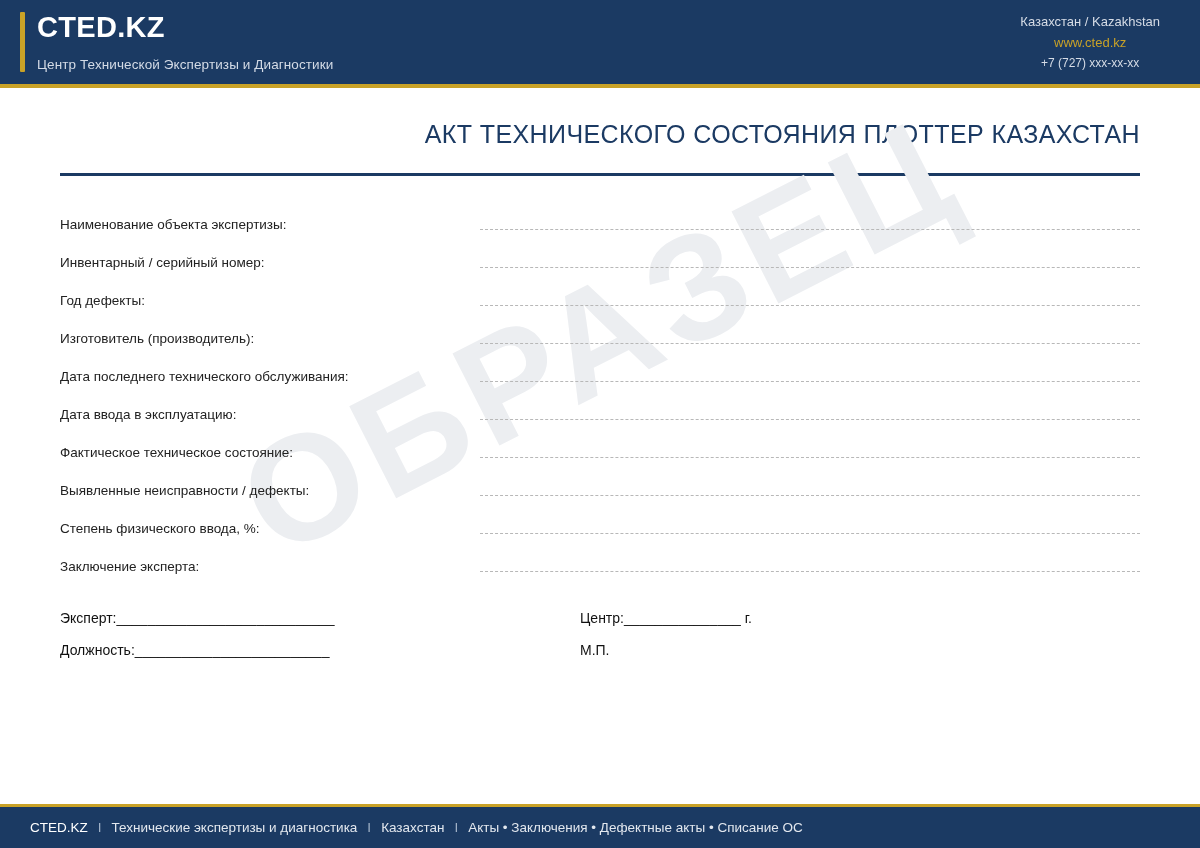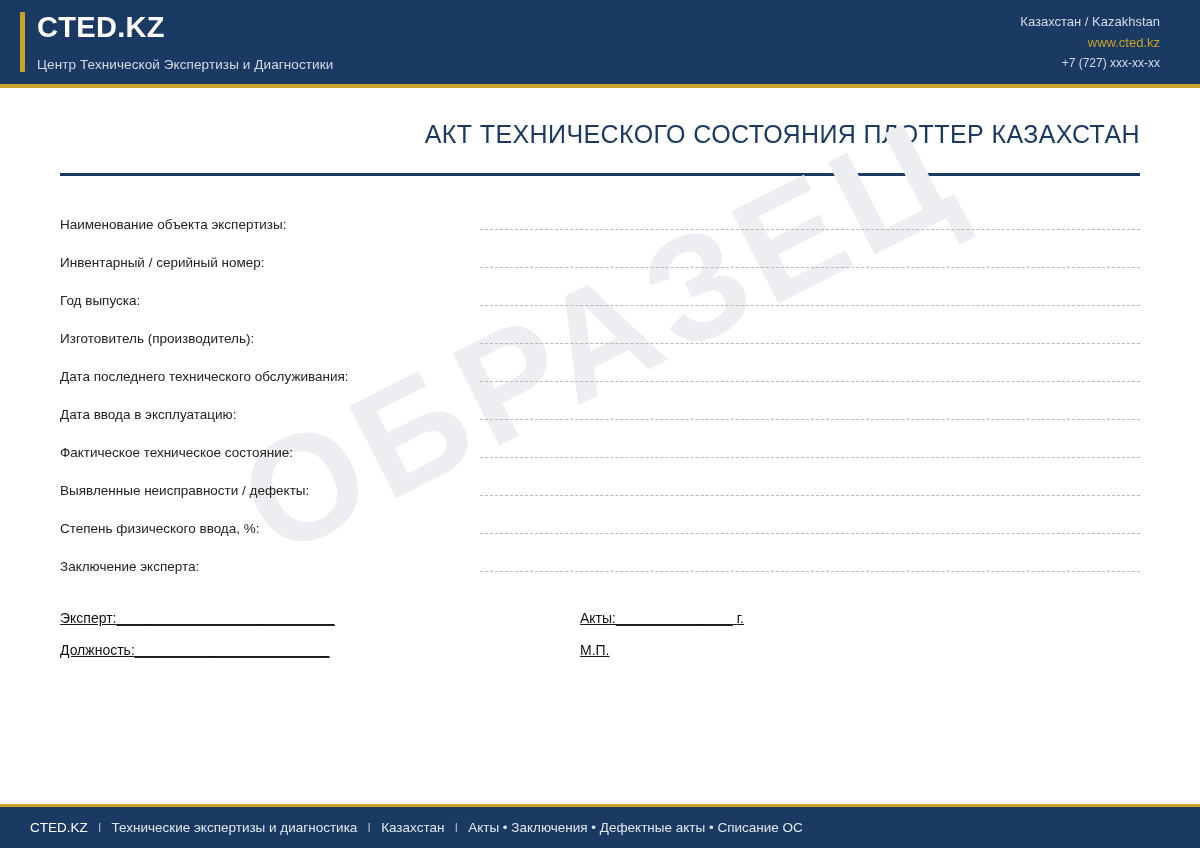--- a/index.html
+++ b/index.html
@@ -50,21 +50,21 @@
     letter-spacing: 0.3px;
     line-height: 1.1;
   }
   .brand-sub {
     color: #d4dbe6;
     font-size: 13.5px;
     margin-top: 14px;
     letter-spacing: 0.1px;
   }
   .header-right {
-    text-align: right;
+    text-align: center;
     line-height: 1.65;
   }
   .hr-country {
     color: #d6dce6;
     font-size: 13px;
   }
   .hr-site {
     color: #c9a227;
     font-size: 13px;
   }
@@ -140,21 +140,20 @@
   
   .sign-block {
     position: relative;
     z-index: 2;
     margin-top: 34px;
   }
   .sign-row {
     display: flex;
     align-items: center;
     margin-bottom: 16px;
-    text-decoration: underline;
   }
   .sign-left {
     width: 520px;
     flex: 0 0 520px;
     font-size: 14px;
     color: #111111;
     white-space: nowrap;
   }
   .sign-right {
     font-size: 14px;
@@ -227,21 +226,21 @@
       <div class="field-label">Наименование объекта экспертизы:</div>
       <div class="field-line"></div>
     </div>
 
     <div class="field-row">
       <div class="field-label">Инвентарный / серийный номер:</div>
       <div class="field-line"></div>
     </div>
 
     <div class="field-row">
-      <div class="field-label">Год выпуска:</div>
+      <div class="field-label">Год дефекты:</div>
       <div class="field-line"></div>
     </div>
 
     <div class="field-row">
       <div class="field-label">Изготовитель (производитель):</div>
       <div class="field-line"></div>
     </div>
 
     <div class="field-row">
       <div class="field-label">Дата последнего технического обслуживания:</div>
@@ -274,21 +273,21 @@
     </div>
 
   </div>
 
   <div class="sign-block">
     <div class="sign-row">
       <div class="sign-left">
         <span>Эксперт:</span><span class="blank-long"></span>
       </div>
       <div class="sign-right">
-        <span>Акты:</span><span class="blank-date"></span>
+        <span>Центр:</span><span class="blank-date"></span>
         <span>г.</span>
       </div>
     </div>
     <div class="sign-row">
       <div class="sign-left">
         <span>Должность:</span><span class="blank-med"></span>
       </div>
       <div class="sign-right">М.П.</div>
     </div>
   </div>

